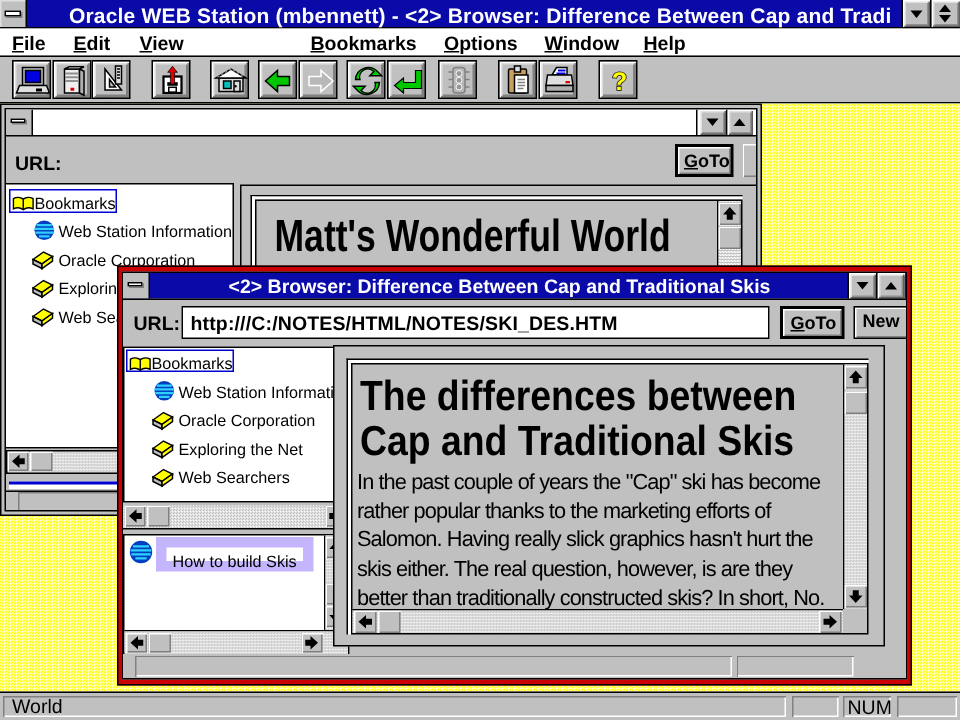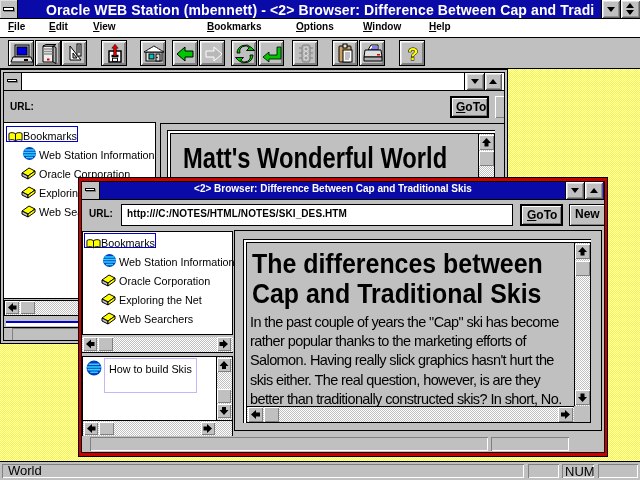--- a/index.html
+++ b/index.html
@@ -6,21 +6,21 @@
 .abs{position:absolute;}
 div{box-sizing:border-box;}
 .ck{background-image:conic-gradient(#ffffff 0 25%,#ffff00 0 50%,#ffffff 0 75%,#ffff00 0);background-size:2px 2px;}
 .dither{background-image:conic-gradient(#ffffff 0 25%,#c0c0c0 0 50%,#ffffff 0 75%,#c0c0c0 0);background-size:2px 2px;}
 .gray{background:#c0c0c0;}
 .raised1{background:#c0c0c0;box-shadow:inset 1px 1px 0 #ffffff,inset -1px -1px 0 #808080;}
 .tbtn{background:#c0c0c0;border:1px solid #000;box-shadow:inset 1px 1px 0 #ffffff,inset -1px -1px 0 #808080,inset 2px 2px 0 #dfdfdf,inset -2px -2px 0 #808080;}
 .sunk{background:#c0c0c0;box-shadow:inset 1px 1px 0 #808080,inset -1px -1px 0 #ffffff;}
 .titlebtn{background:#c0c0c0;box-shadow:inset 1px 1px 0 #ffffff,inset -1px -1px 0 #606060,inset 2px 2px 0 #dfdfdf,inset -2px -2px 0 #909090;}
 .b{font-weight:bold;}
-.tt{font-size:10px;font-weight:bold;white-space:nowrap;}
+.tt{font-size:13px;font-weight:bold;white-space:nowrap;}
 .tri-d{width:0;height:0;border-left:4px solid transparent;border-right:4px solid transparent;border-top:5px solid #000;}
 .tri-u{width:0;height:0;border-left:4px solid transparent;border-right:4px solid transparent;border-bottom:5px solid #000;}
 .item{font-size:10.8px;color:#000;white-space:nowrap;}
 svg{display:block;}
 </style></head>
 <body>
 
 <div class="abs" style="left:0;top:0;width:640px;height:18px;background:#0a0aa8;"></div>
 <div class="abs" style="left:0;top:18px;width:640px;height:1px;background:#000;"></div>
 <div class="abs gray" style="left:0;top:0;width:18px;height:18px;border-right:1px solid #000;box-shadow:inset 1px 1px 0 #dfdfdf;">
@@ -314,21 +314,21 @@
             <path d="M11 6.5 L6 2 V4.5 H2.5 V8.5 H6 V11 Z" fill="#000"></path>
           </svg>
         </div>
   </div>
 
   <div class="abs" style="left:0px;top:174px;width:151px;height:80px;background:#fff;border:1px solid #000;">
     <svg class="abs" style="left:3px;top:3px;" width="16" height="16" viewBox="0 0 15 15">
           <circle cx="7.5" cy="7.5" r="7" fill="#0040c0"></circle>
           <path d="M2.5 4 h10 M1 6.5 h13 M1.5 9 h12 M4 11.5 h7" stroke="#2fd0ff" stroke-width="1.5"></path>
         </svg>
-    <div class="abs" style="left:21px;top:1px;height:35px;border:1px solid #c4b5fd;background:#fff;white-space:nowrap;">
+    <div class="abs" style="left:21px;top:1px;height:23px;border:7px solid #c4b5fd;background:#fff;white-space:nowrap;">
       <span class="item" style="margin:0 4px;line-height:15px;display:inline-block;">How to build Skis</span>
     </div>
     <div class="abs" style="left:133px;top:0;width:1px;height:63px;background:#000;"></div>
     <div class="abs dither" style="left:134px;top:0;width:15px;height:63px;"></div>
     <div class="abs raised1" style="left:134px;top:1px;width:14px;height:14px;">
           <svg width="14" height="14" viewBox="0 0 14 14">
             <path d="M7 3 L2.5 8 H5 V11 H9 V8 H11.5 Z" fill="#000"></path>
           </svg>
         </div>
     <div class="abs raised1" style="left:134px;top:32px;width:14px;height:14px;"></div>
@@ -349,21 +349,21 @@
             <svg width="14" height="13" viewBox="0 0 14 13">
               <path d="M11 6.5 L6 2 V4.5 H2.5 V8.5 H6 V11 Z" fill="#000"></path>
             </svg>
           </div>
     </div>
   </div>
 
   <div class="abs sunk" style="left:8px;top:255px;width:398px;height:14px;"></div>
   <div class="abs sunk" style="left:409px;top:255px;width:78px;height:14px;"></div>
 
-  <div class="abs" style="left:152px;top:48px;width:368px;height:201px;border:1px solid #000;background:#c0c0c0;">
+  <div class="abs" style="left:140px;top:48px;width:368px;height:201px;border:1px solid #000;background:#c0c0c0;">
     <div class="abs" style="left:8px;top:8px;right:10px;bottom:7px;border-left:1px solid #000;border-top:1px solid #000;">
      <div class="abs" style="left:0;top:0;right:0;bottom:0;border-left:2px solid #fff;border-top:2px solid #fff;">
       <div class="abs" style="left:0;top:0;right:0;bottom:0;border:1px solid #000;background:#c0c0c0;">
 
         <div class="abs" style="left:0;top:0;right:16px;bottom:16px;overflow:hidden;">
           <div class="b" style="font-size:28px;line-height:30px;margin:6px 0 0 5px;white-space:nowrap;transform:scaleX(0.89);transform-origin:0 0;">The differences between<br>Cap and Traditional Skis</div>
           <div style="font-size:14.5px;line-height:19.2px;margin:4px 0 0 3px;letter-spacing:-0.6px;white-space:nowrap;">In the past couple of years the "Cap" ski has become<br>rather popular thanks to the marketing efforts of<br>Salomon. Having really slick graphics hasn't hurt the<br>skis either. The real question, however, is are they<br>better than traditionally constructed skis? In short, No.</div>
         </div>
 
         <div class="abs" style="right:15px;top:0;width:1px;bottom:16px;background:#000;"></div>

